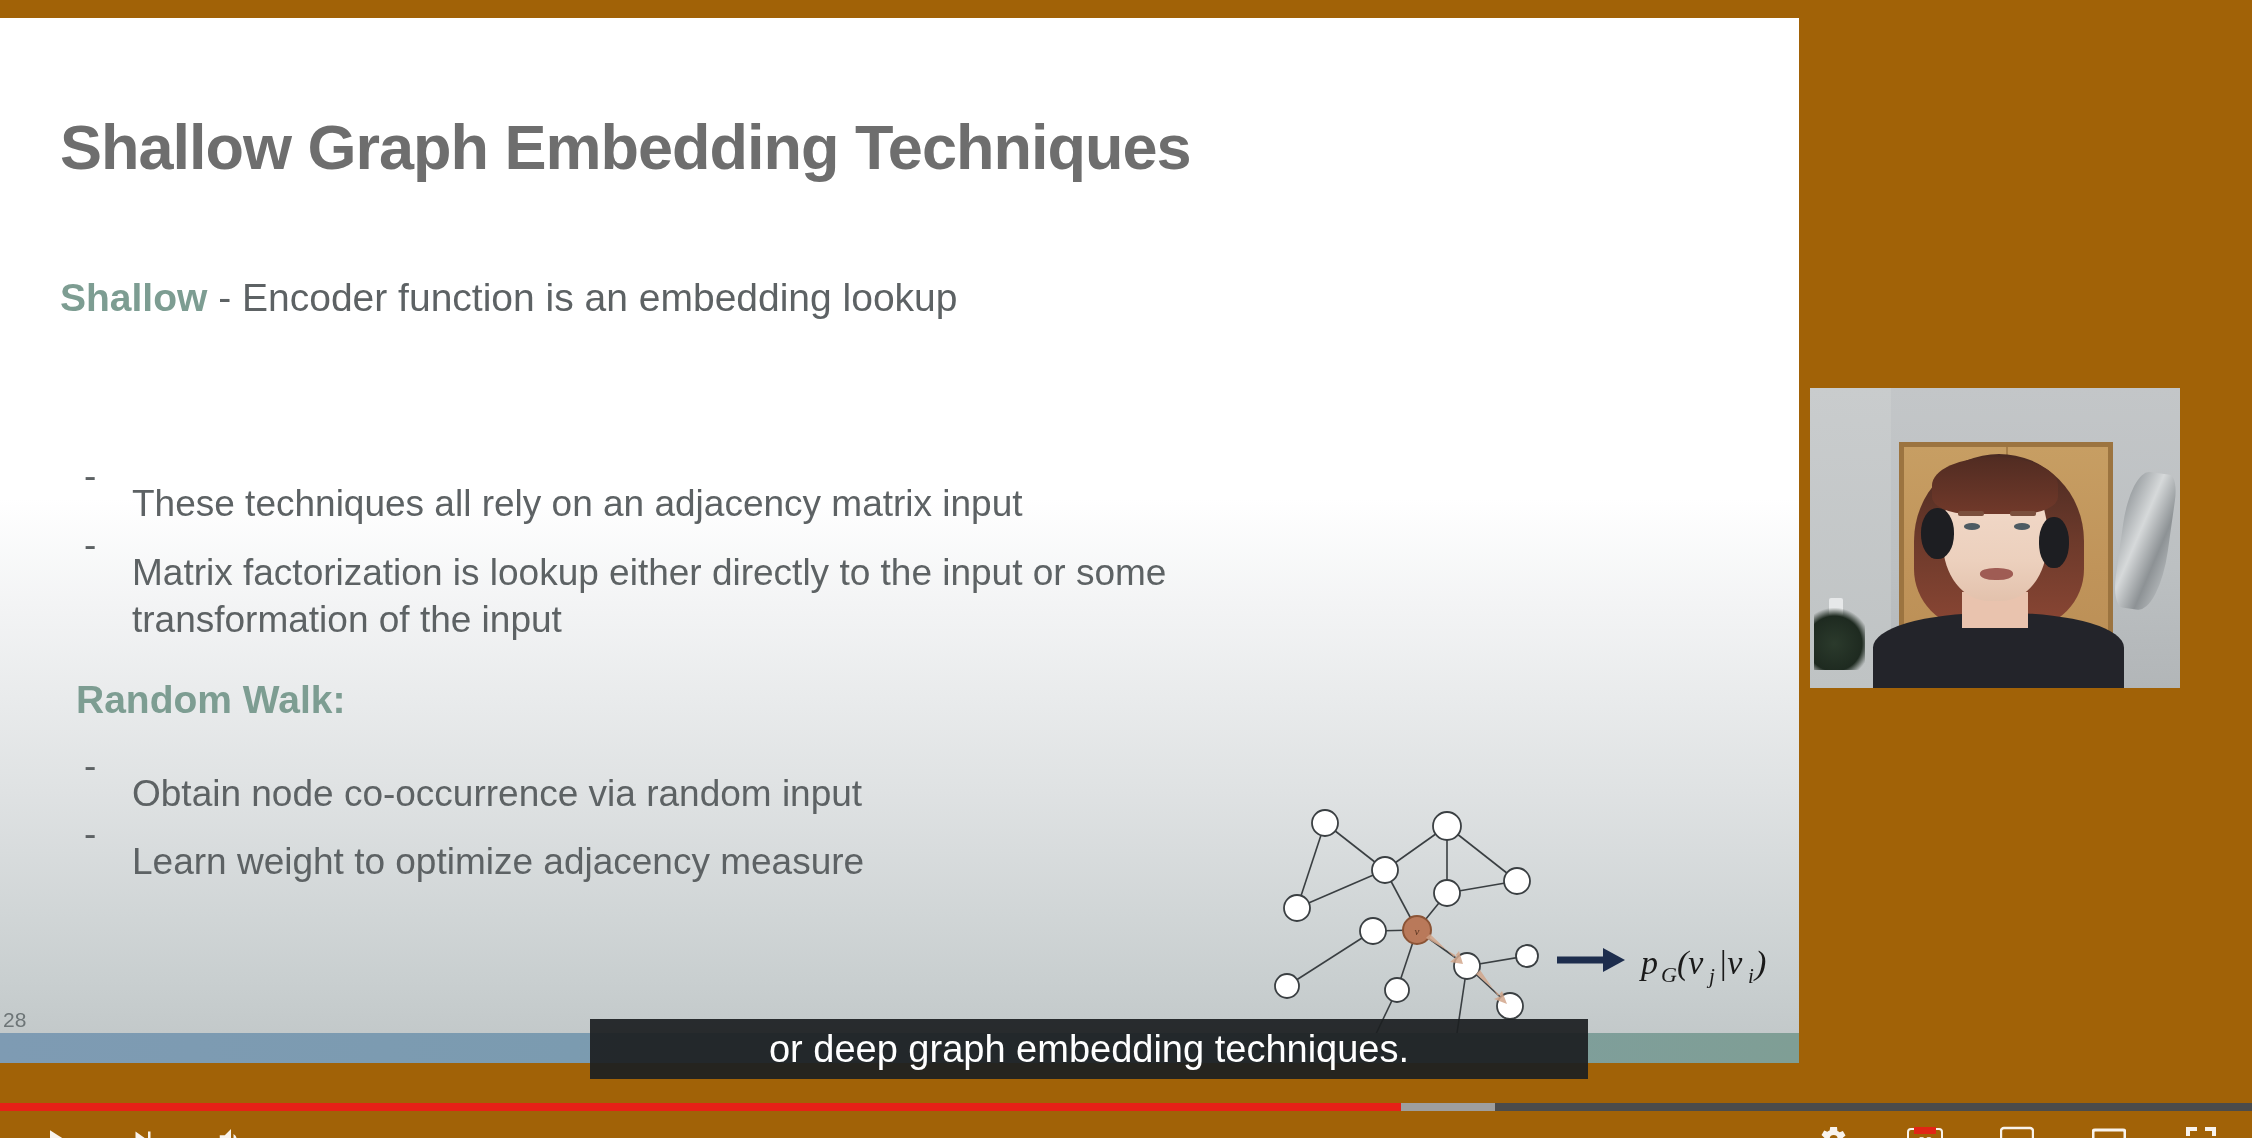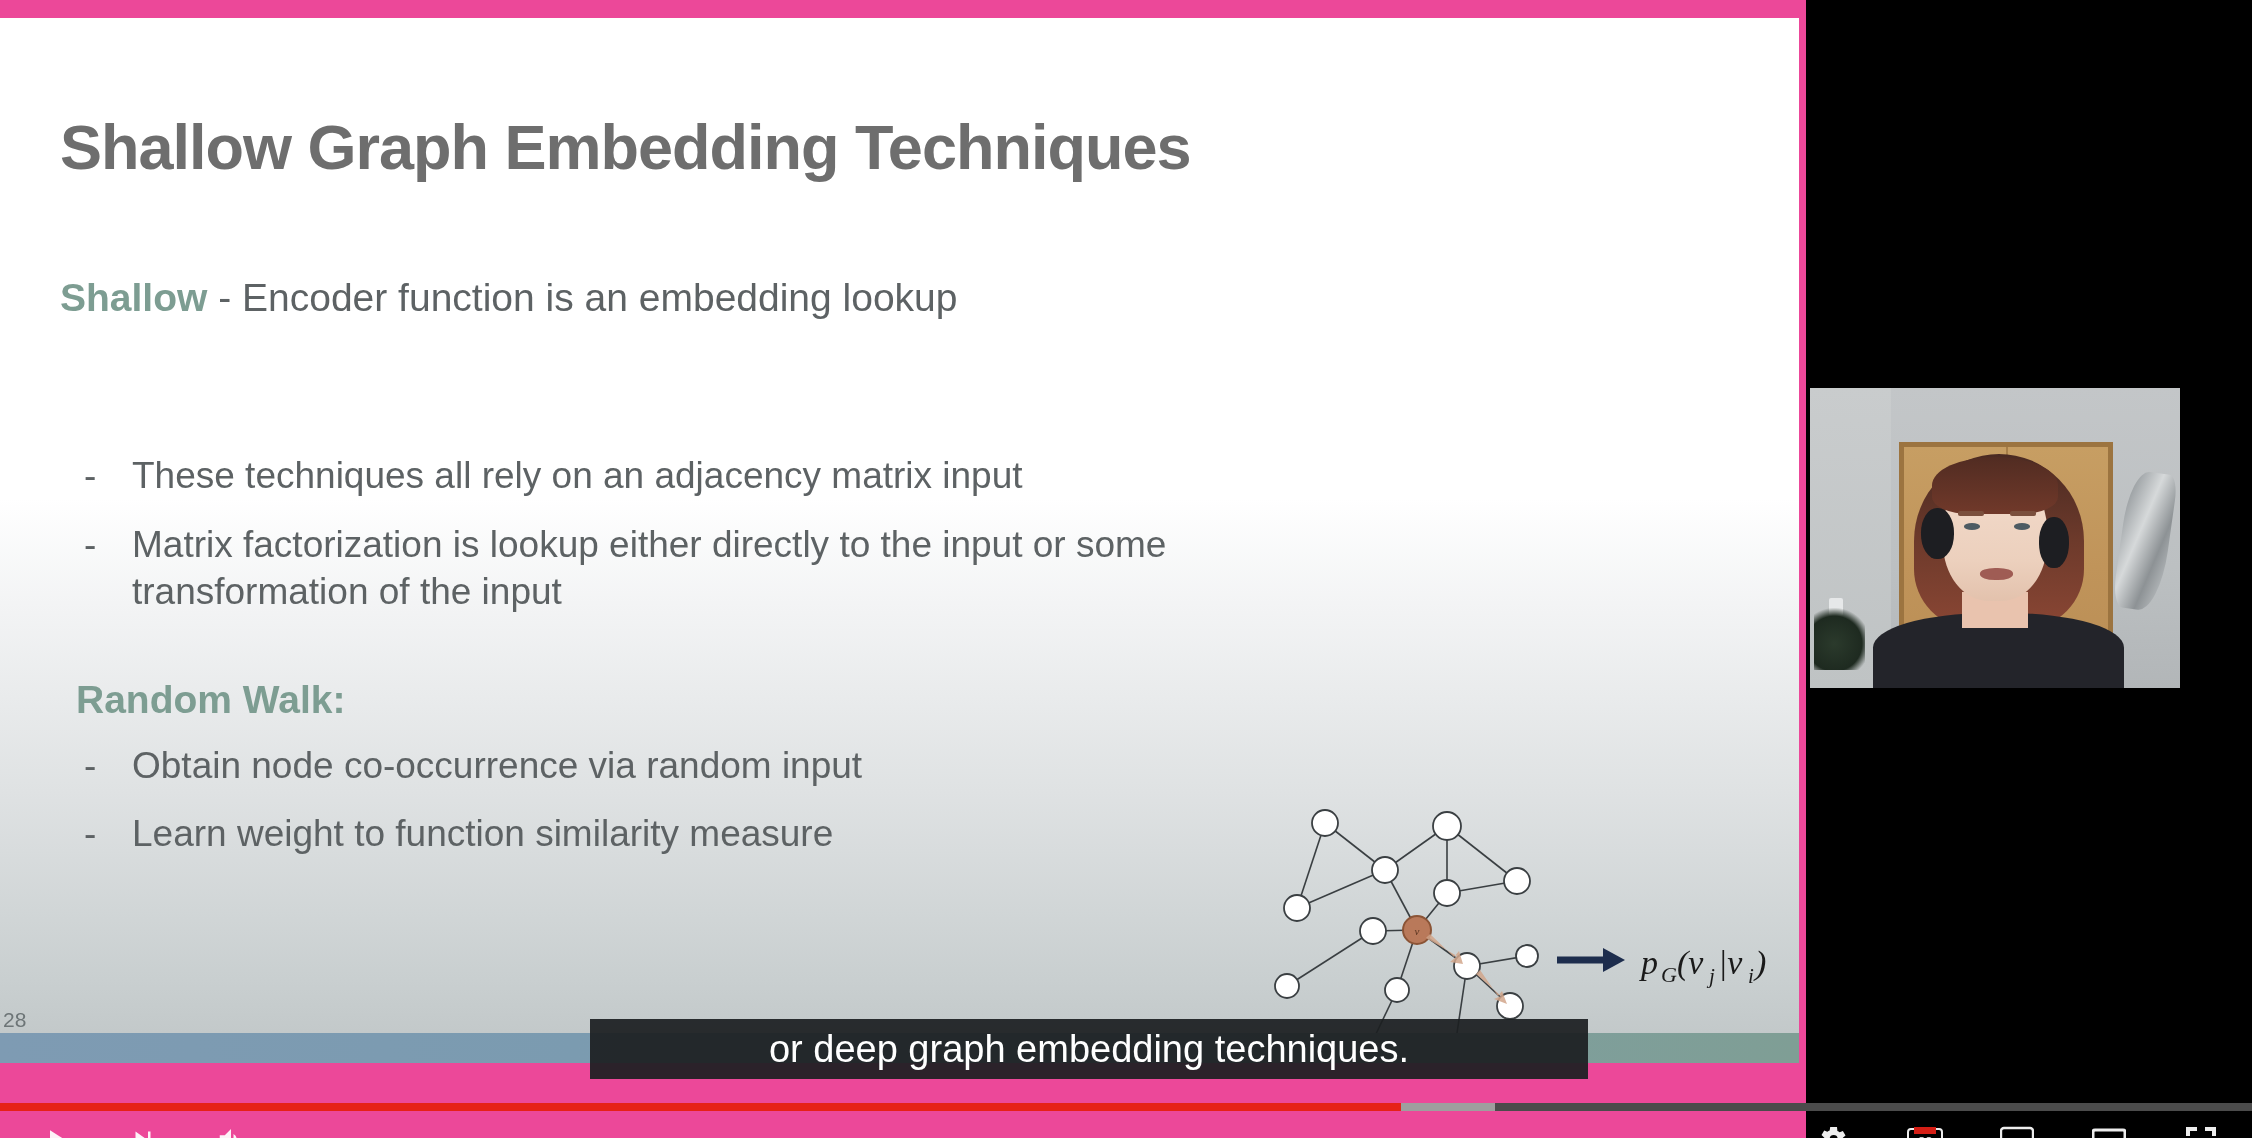--- a/index.html
+++ b/index.html
@@ -6,23 +6,23 @@
   html, body {
     width: 2252px;
     height: 1138px;
     background: #000;
     overflow: hidden;
     font-family: "Liberation Sans", sans-serif;
   }
 
   #player {
     position: relative;
-    width: 1806px;
+    width: 2252px;
     height: 1138px;
-    background: #ec4899;
+    background: #a16207;
   }
 
   
   #slide {
     position: absolute;
     left: 0;
     top: 18px;
     width: 1799px;
     height: 1045px;
     background: linear-gradient(180deg,
@@ -77,21 +77,21 @@
     font-size: 37px;
     color: #5d6264;
     line-height: 1.28;
   }
   .bullet-dash {
     width: 48px;
     flex: 0 0 48px;
     color: #5d6264;
     font-size: 37px;
   }
-  .bullet-text { white-space: pre-line; }
+  .bullet-text { white-space: pre-line; margin-top: 28px; }
 
   #mf-b1 { left: 84px; top: 434px; }
   #mf-b2 { left: 84px; top: 503px; }
   #rw-b1 { left: 84px; top: 724px; }
   #rw-b2 { left: 84px; top: 792px; }
 
   #slide-number {
     position: absolute;
     left: 3px;
     top: 990px;
@@ -304,21 +304,21 @@
 
     <div class="heading-accent" id="rw-heading">Random Walk:</div>
 
     <div class="bullet-row" id="rw-b1">
       <span class="bullet-dash">-</span>
       <span class="bullet-text">Obtain node co-occurrence via random input</span>
     </div>
 
     <div class="bullet-row" id="rw-b2">
       <span class="bullet-dash">-</span>
-      <span class="bullet-text">Learn weight to function similarity measure</span>
+      <span class="bullet-text">Learn weight to optimize adjacency measure</span>
     </div>
 
     <div id="graph-figure">
       <svg width="545" height="260" viewBox="0 0 545 260" xmlns="http://www.w3.org/2000/svg">
         <g stroke="#3a3f42" stroke-width="1.6" fill="none">
           <line x1="80" y1="45" x2="140" y2="92"></line>
           <line x1="80" y1="45" x2="52" y2="130"></line>
           <line x1="52" y1="130" x2="140" y2="92"></line>
           <line x1="140" y1="92" x2="202" y2="48"></line>
           <line x1="202" y1="48" x2="202" y2="115"></line>

